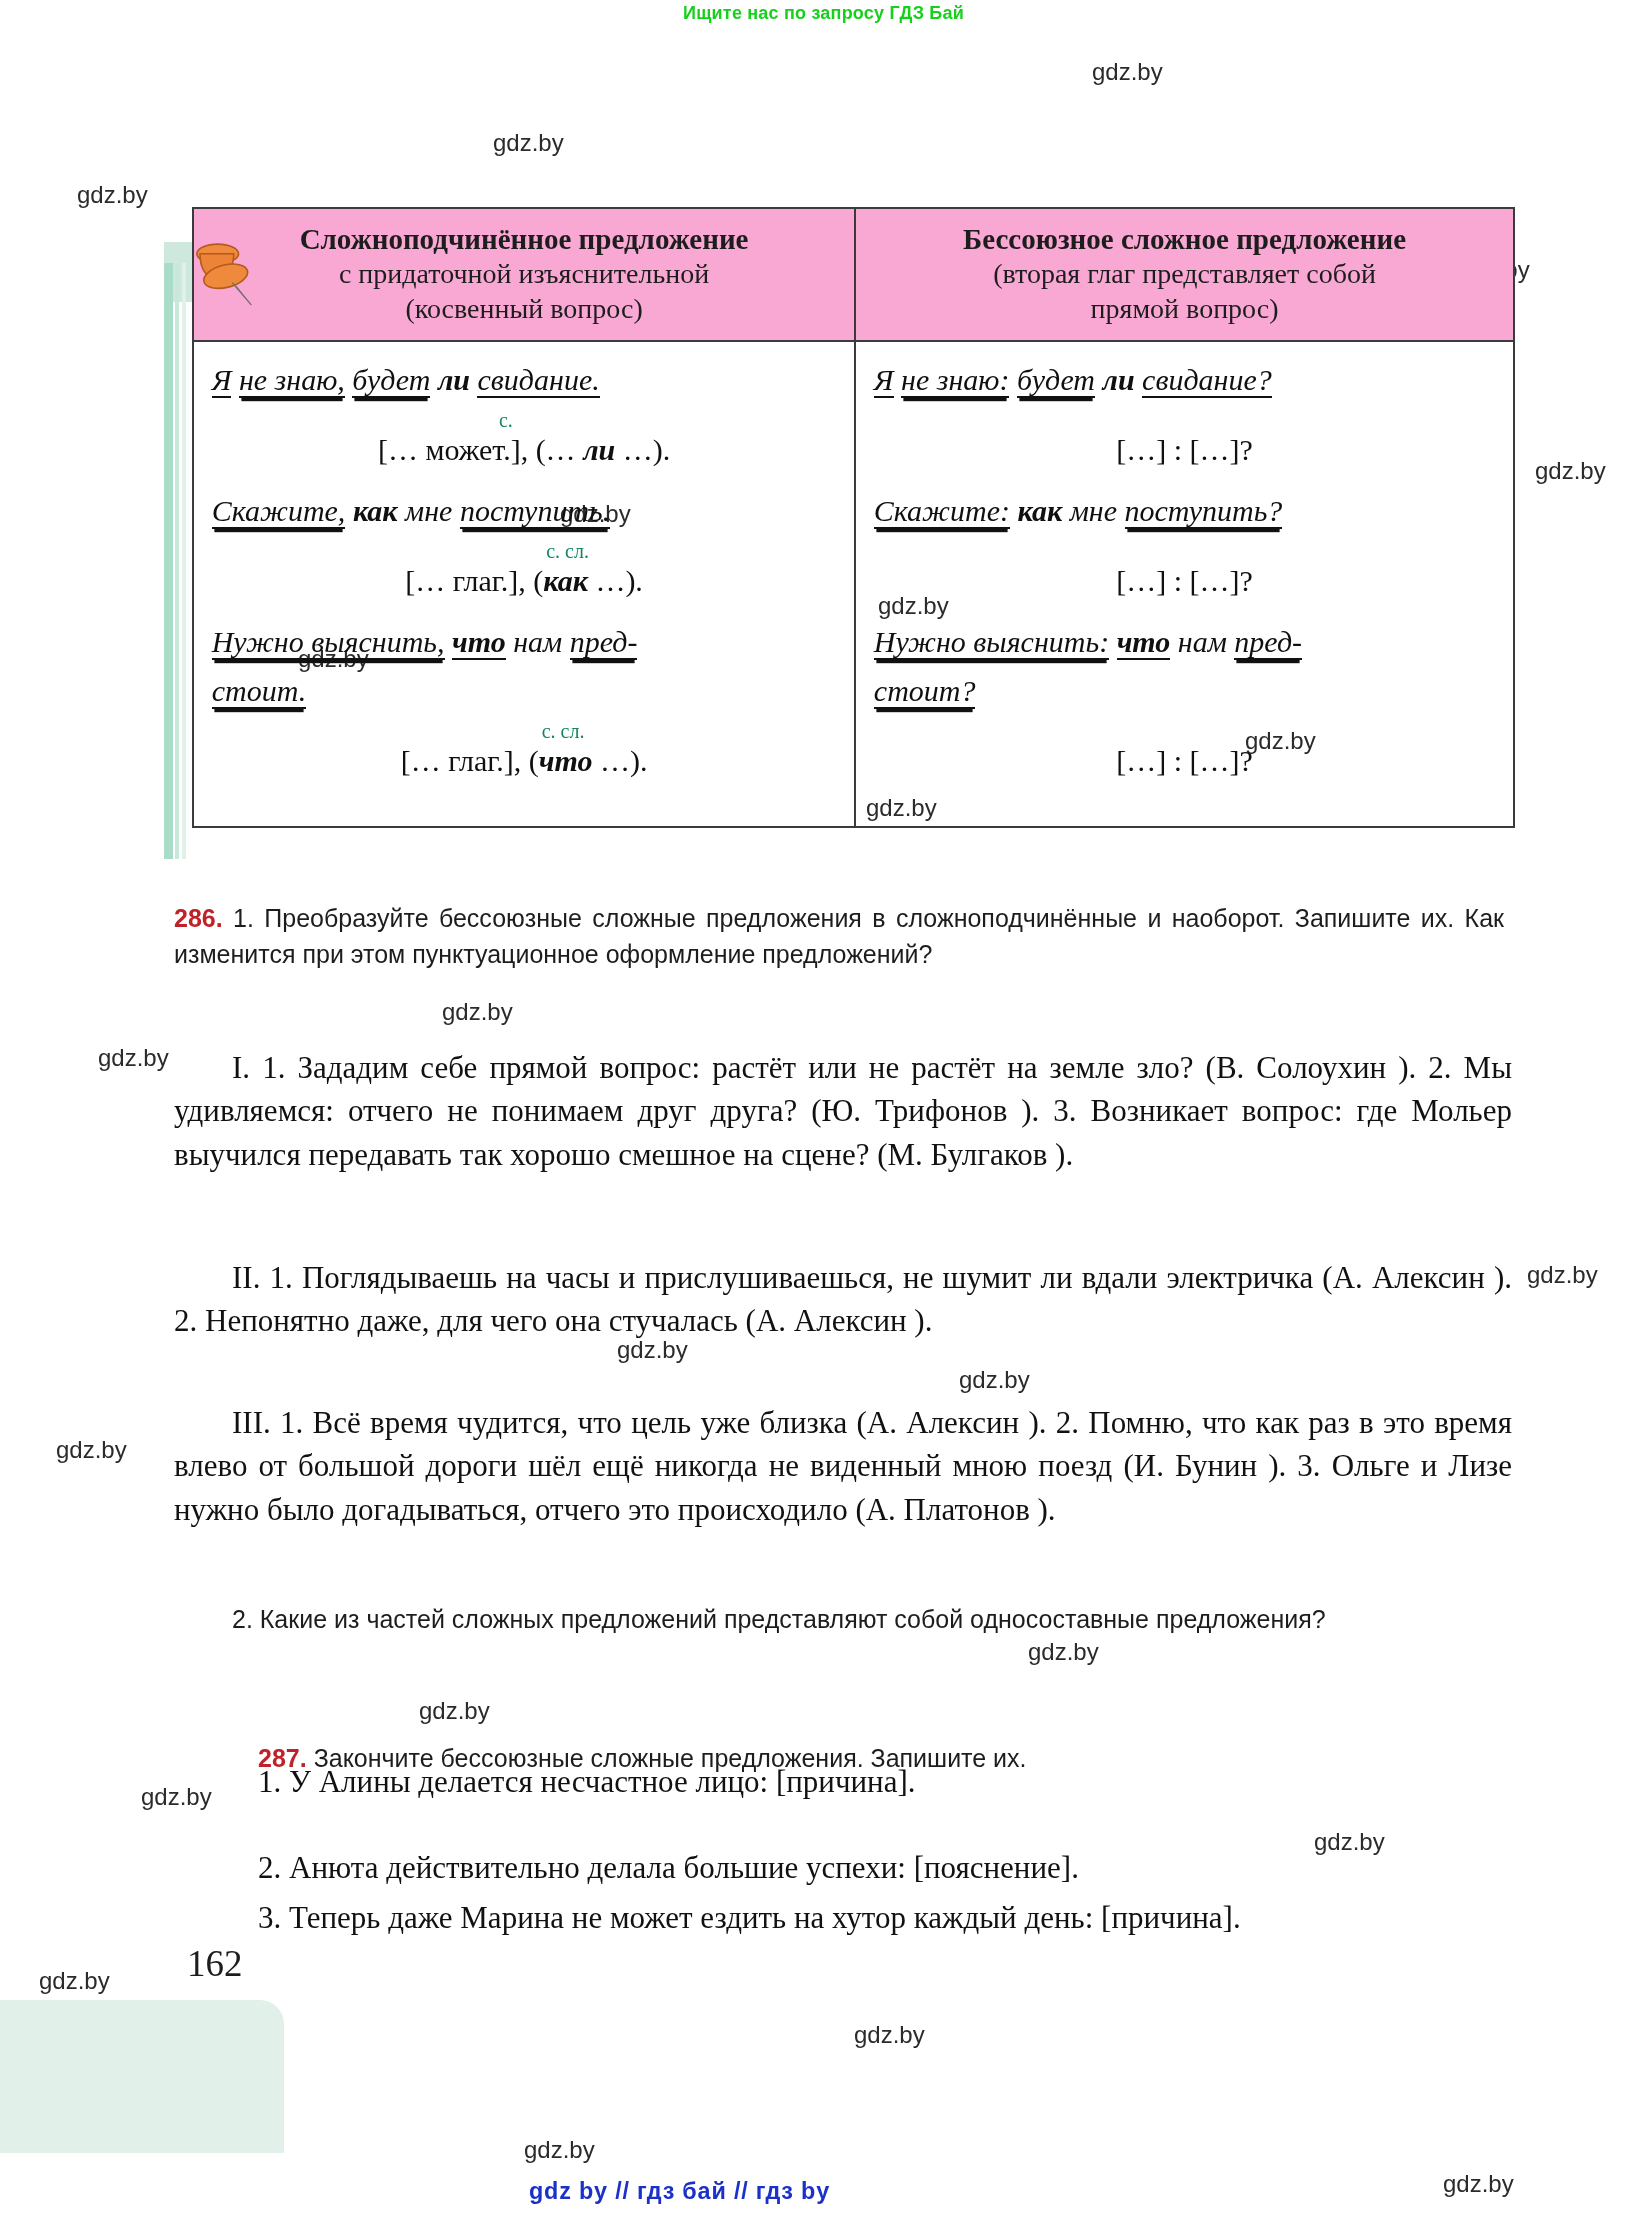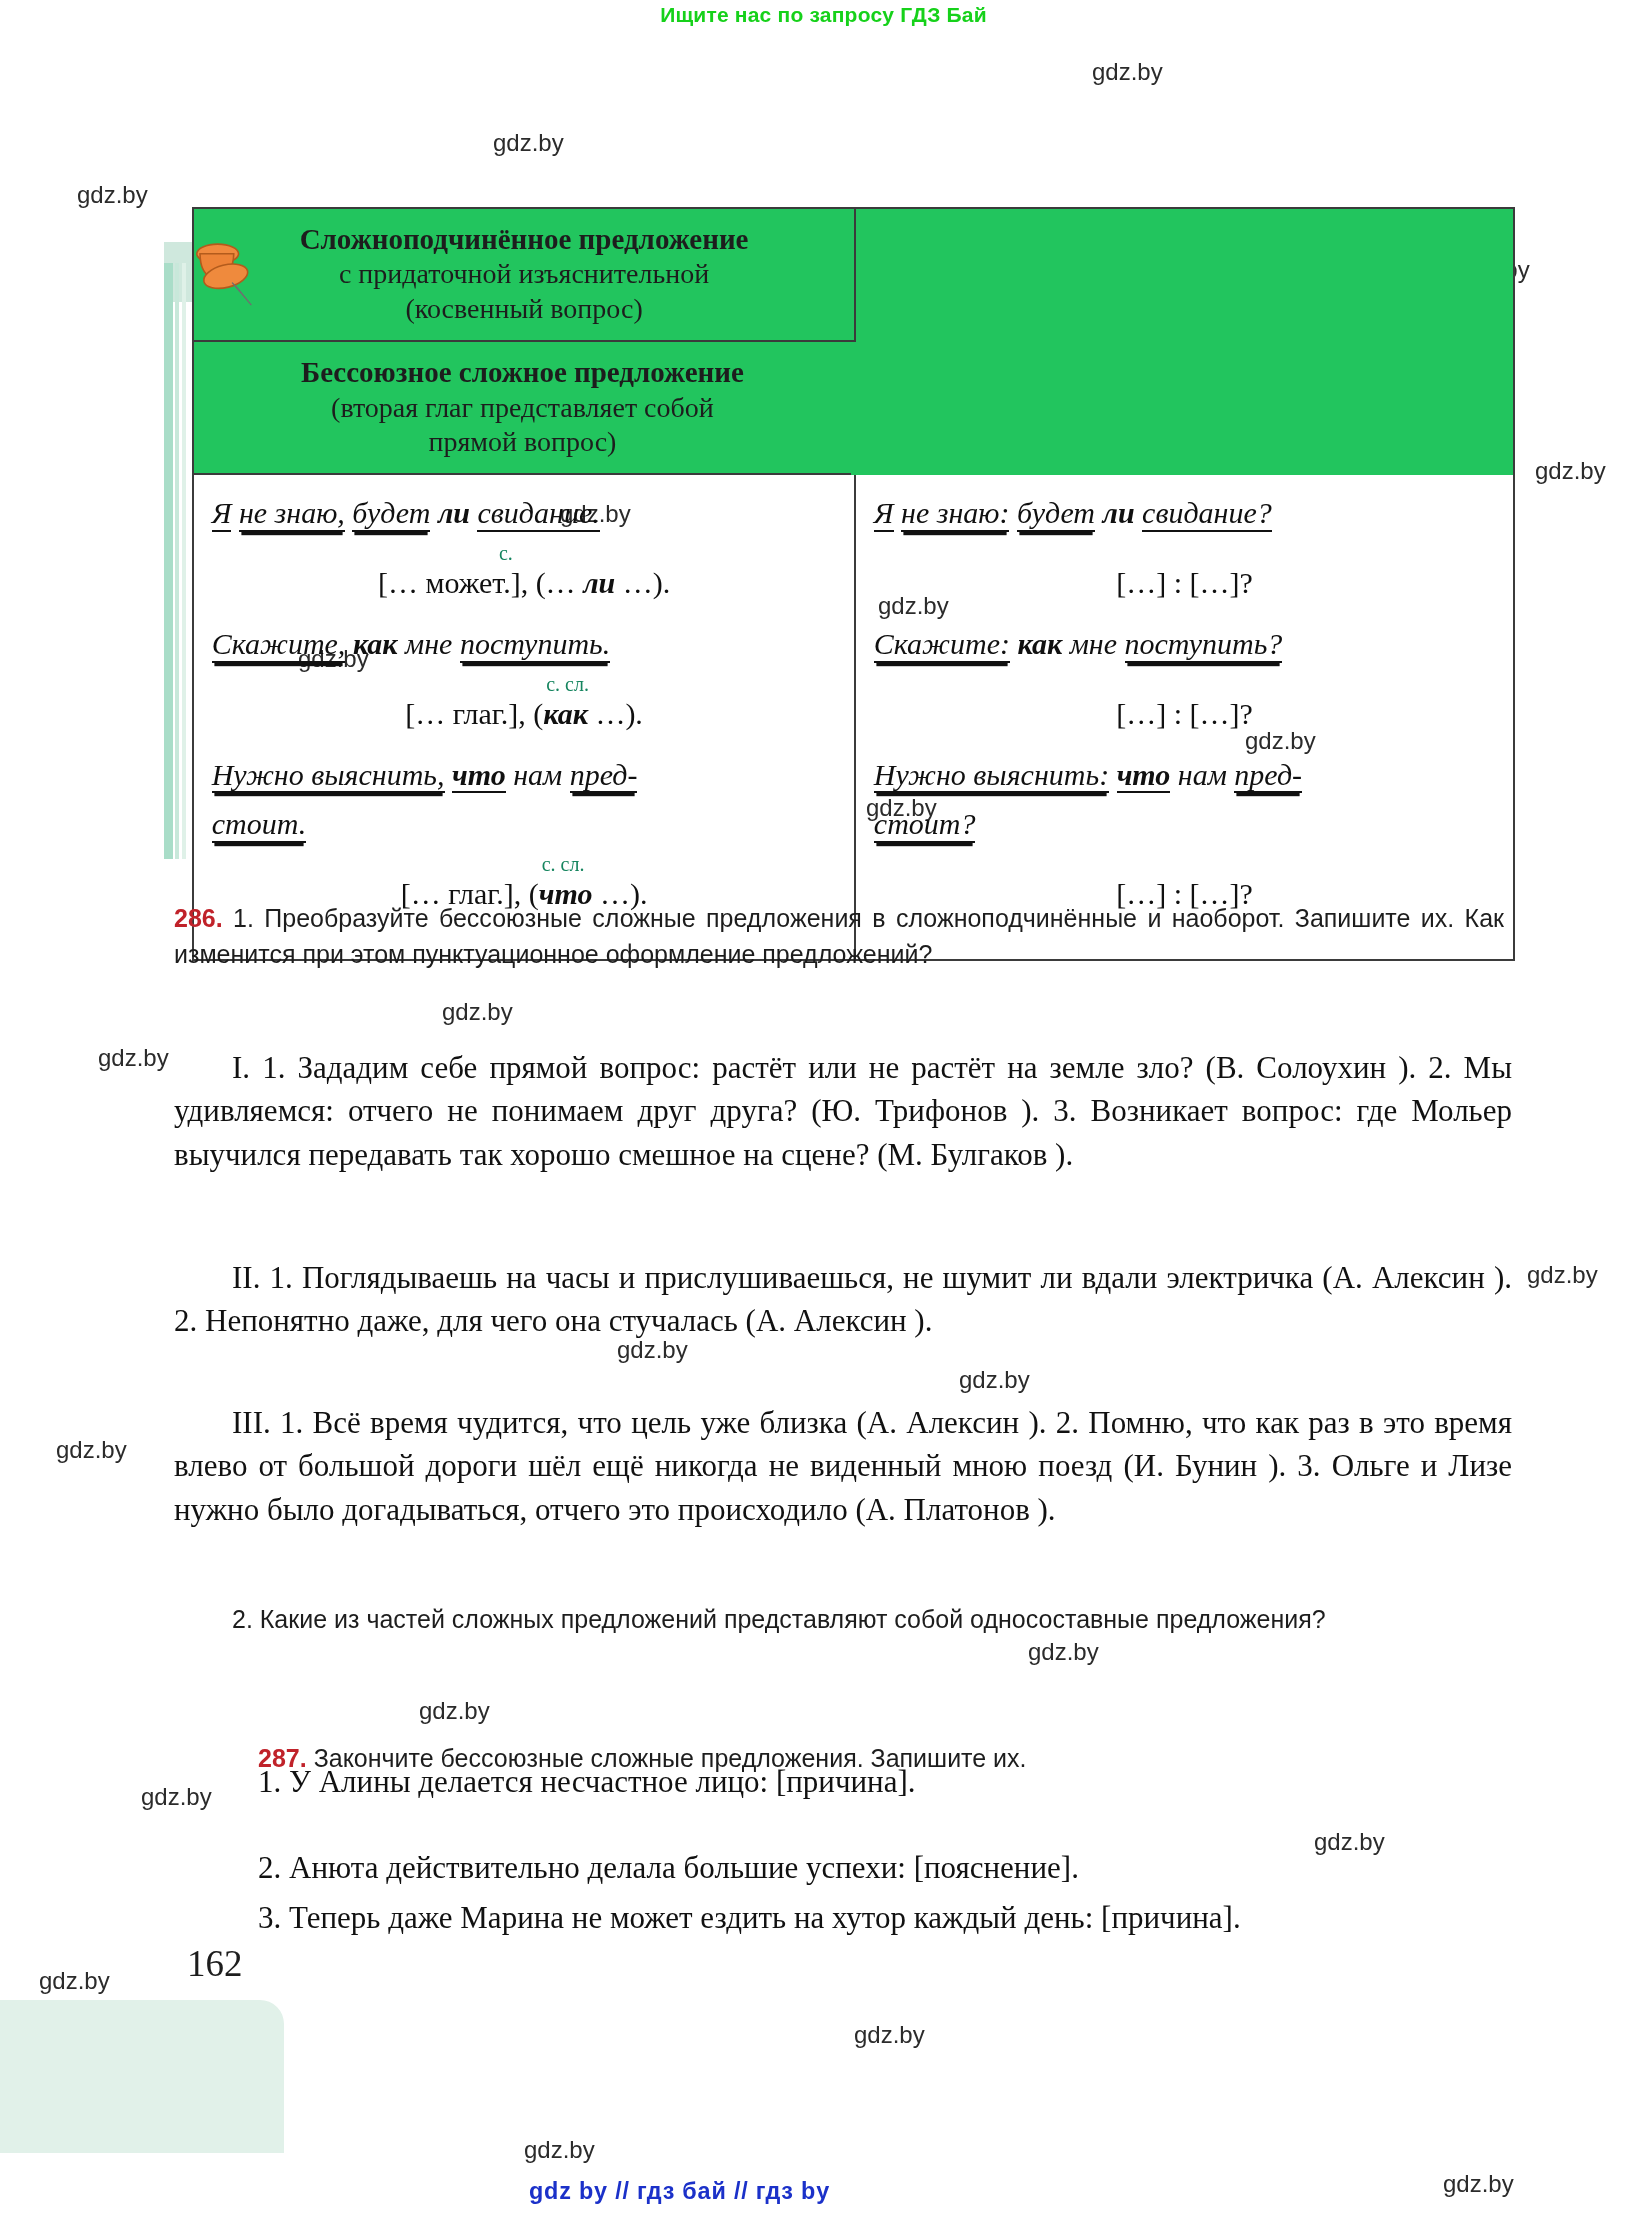--- a/index.html
+++ b/index.html
@@ -18,21 +18,21 @@
     color:#2b2b2b;
     white-space:nowrap;
     pointer-events:none;
   }
 
   
   .promo {
     position:absolute; top:3.2px; left:0; width:1647px;
     text-align:center;
     font-family:"Liberation Sans", sans-serif;
-    font-size:21px; font-weight:bold;
+    font-size:18px; font-weight:bold;
     color:#16d11a;
     letter-spacing:0.2px;
   }
 
   
   .footer {
     position:absolute; bottom:11.3px; left:0; width:1359px;
     text-align:center;
     font-family:"Liberation Sans", sans-serif;
     font-size:23.4px; font-weight:bold;
@@ -49,21 +49,21 @@
 
   
   .tbl {
     position:absolute;
     left:192px; top:207px;
     width:1323px;
     border:2.4px solid #3b3b3b;
     box-sizing:border-box;
   }
   .tbl-row { display:flex; }
-  .tbl-head { background:#22c55e;flex-direction:column; }
+  .tbl-head { background:#f9a8d4; }
   .cell {
     box-sizing:border-box;
     padding:13px 11.3px 14.5px;
   }
   .cell-left  { width:50.2%; border-right:2.4px solid #3b3b3b; }
   .cell-right { width:49.8%; }
   .tbl-head .cell { border-bottom:2.4px solid #3b3b3b; }
 
   .head-title {
     text-align:center;

